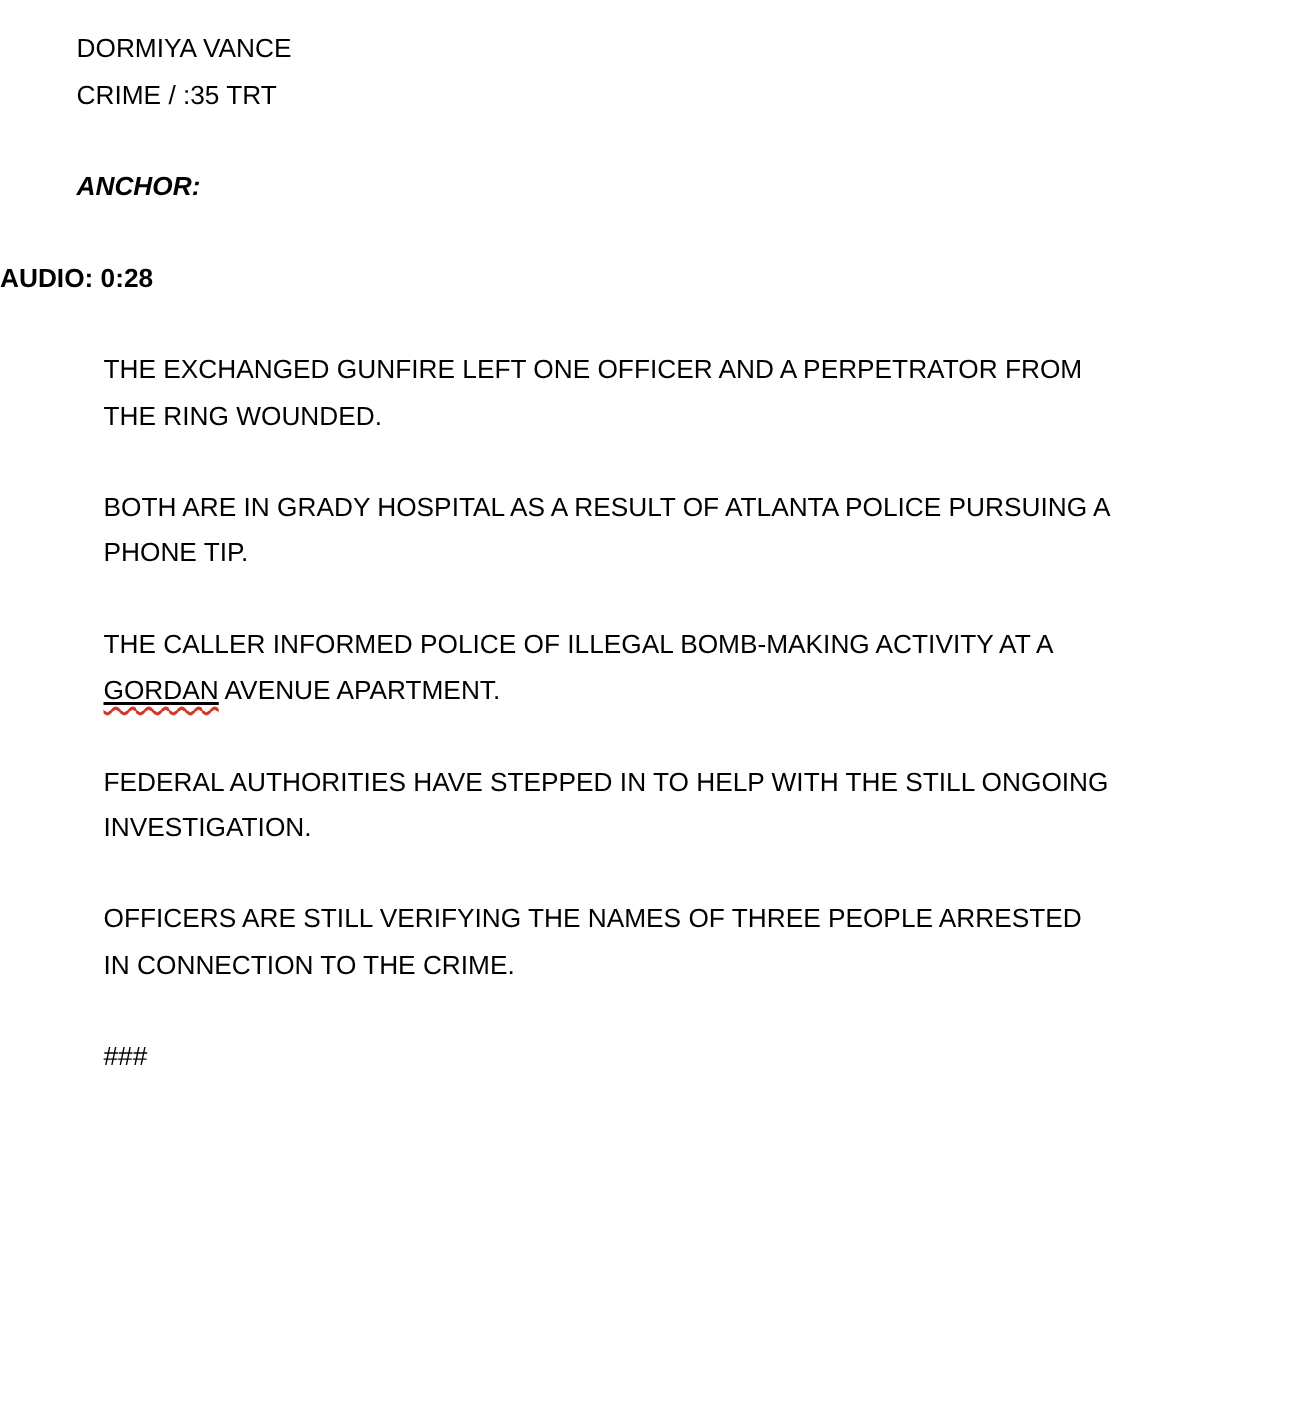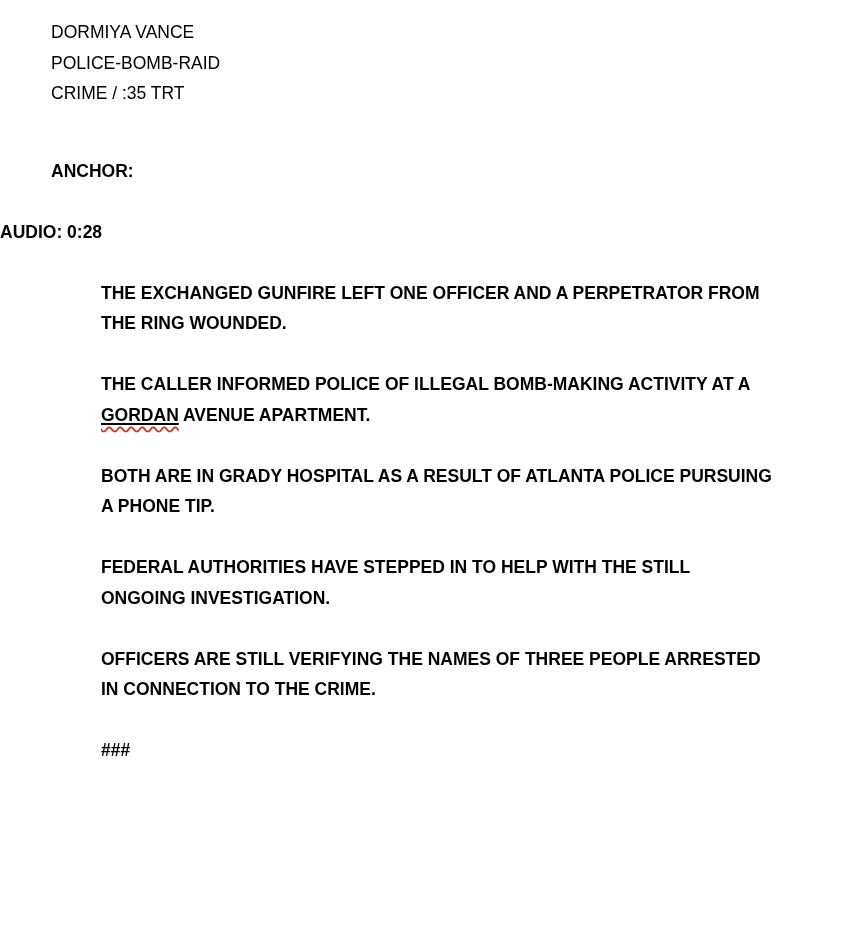--- a/index.html
+++ b/index.html
@@ -23,37 +23,37 @@
   .doc {
     width: 864px;
     height: 946px;
     padding-top: 17px;
   }
   .slug { margin-left: 51px; }
   .anchor-row {
     display: flex;
     align-items: flex-start;
     margin-left: 51px;
-    margin-top: 47px;
+    margin-top: 31px;
+    font-style: italic;
   }
   .anchor-label {
     width: 115px;
     flex-shrink: 0;
     font-weight: bold;
   }
   .anchor-text { width: 600px; }
   .anchor-text .para + .para { margin-top: 30.5px; }
   .audio-heading {
     margin-top: 30.5px;
     font-weight: bold;
   }
   .body-paras {
-    margin-left: 101px;
+    margin-left: 69px;
     width: 672px;
-    font-weight: bold;
   }
   .body-paras .para { margin-top: 30.5px; }
   .uline {
     text-decoration: underline;
     text-decoration-thickness: 1.5px;
     text-underline-offset: 2px;
   }
   .squiggle {
     text-decoration-line: underline;
     text-decoration-style: wavy;
@@ -63,32 +63,31 @@
     text-decoration-skip-ink: none;
   }
 </style>
 </head>
 <body>
 
 <div class="doc">
 
   <div class="slug">
     <div class="para">DORMIYA VANCE</div>
-    <div class="para">POLICE-BOMB-RAID</div>
     <div class="para">CRIME / :35 TRT</div>
   </div>
 
   <div class="anchor-row">
     <div class="anchor-label">ANCHOR:</div>
   </div>
 
   <div class="audio-heading">AUDIO: 0:28</div>
 
   <div class="body-paras">
     <div class="para">THE EXCHANGED GUNFIRE LEFT ONE OFFICER AND A PERPETRATOR FROM THE RING WOUNDED.</div>
+    <div class="para">BOTH ARE IN GRADY HOSPITAL AS A RESULT OF ATLANTA POLICE PURSUING A PHONE TIP.</div>
     <div class="para"><span>THE CALLER INFORMED POLICE OF ILLEGAL BOMB-MAKING ACTIVITY AT A </span><span class="uline"><span class="squiggle">GORDAN</span></span><span> AVENUE APARTMENT.</span></div>
-    <div class="para">BOTH ARE IN GRADY HOSPITAL AS A RESULT OF ATLANTA POLICE PURSUING A PHONE TIP.</div>
     <div class="para">FEDERAL AUTHORITIES HAVE STEPPED IN TO HELP WITH THE STILL ONGOING INVESTIGATION.</div>
     <div class="para">OFFICERS ARE STILL VERIFYING THE NAMES OF THREE PEOPLE ARRESTED IN CONNECTION TO THE CRIME.</div>
     <div class="para">###</div>
   </div>
 
 </div>
 
 </body></html>

